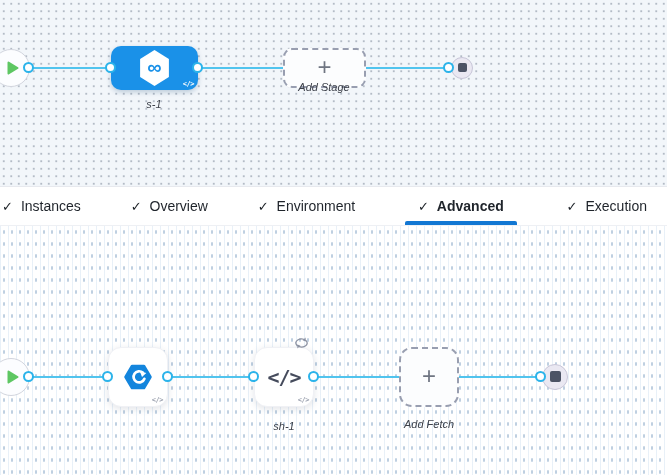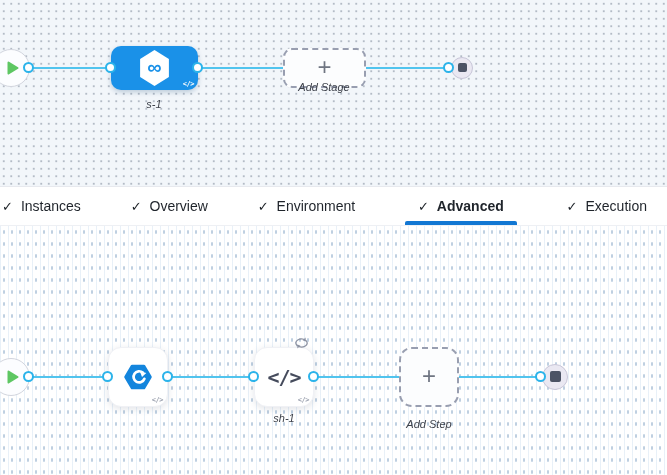--- a/index.html
+++ b/index.html
@@ -162,26 +162,26 @@
           <path d="M3.2 8.4 A5 3.4 0 0 1 11.6 3.4" fill="none" stroke="#8c92a2" stroke-width="1.3" stroke-linecap="round"></path>
           <path d="M11.8 3.6 A5 3.4 0 0 1 3.4 8.6" fill="none" stroke="#8c92a2" stroke-width="1.3" stroke-linecap="round"></path>
           <path d="M11.6 0.6 L11.6 4.4 L8.6 3.2 Z" fill="#8c92a2"></path>
           <path d="M3.4 11.4 L3.4 7.6 L6.4 8.8 Z" fill="#8c92a2"></path>
         </svg>
       </div>
       <div class="code-badge on-white">&lt;/&gt;</div>
     </div>
     <div class="port" style="left:248px;top:145px;"></div>
     <div class="port" style="left:308px;top:145px;"></div>
-    <div class="node-label" style="left:284px;top:186px;">sh-1</div>
+    <div class="node-label" style="left:284px;top:194px;">sh-1</div>
 
     <div class="add-box" style="left:399px;top:121px;width:60px;height:60px;border-radius:13px;">
       <span class="plus">+</span>
     </div>
-    <div class="node-label" style="left:429px;top:192px;">Add Step</div>
+    <div class="node-label" style="left:429px;top:192px;">Add Fetch</div>
 
     <div class="port" style="left:535px;top:145px;"></div>
     <div class="endpoint end-node" style="left:542px;top:137.5px;width:24px;height:24px;">
       <div class="stop-square" style="width:11px;height:11px;"></div>
     </div>
   </div>
 
 </div>
 
 </body></html>

